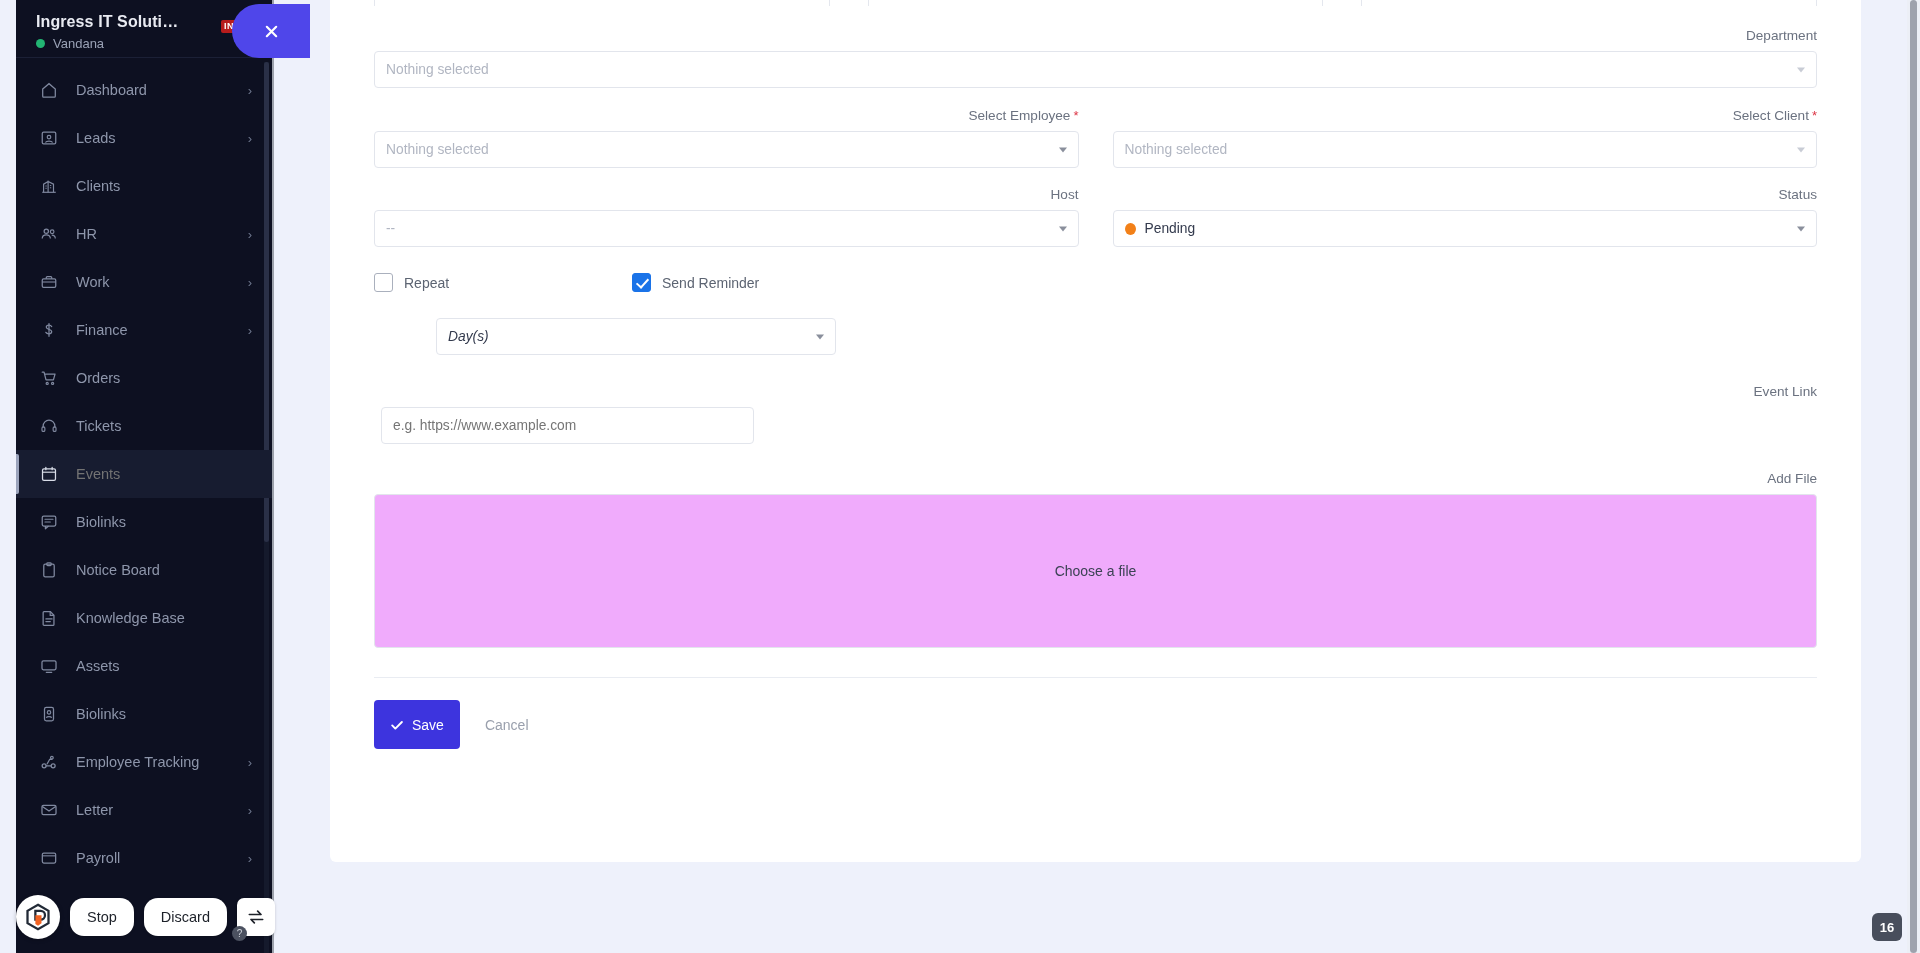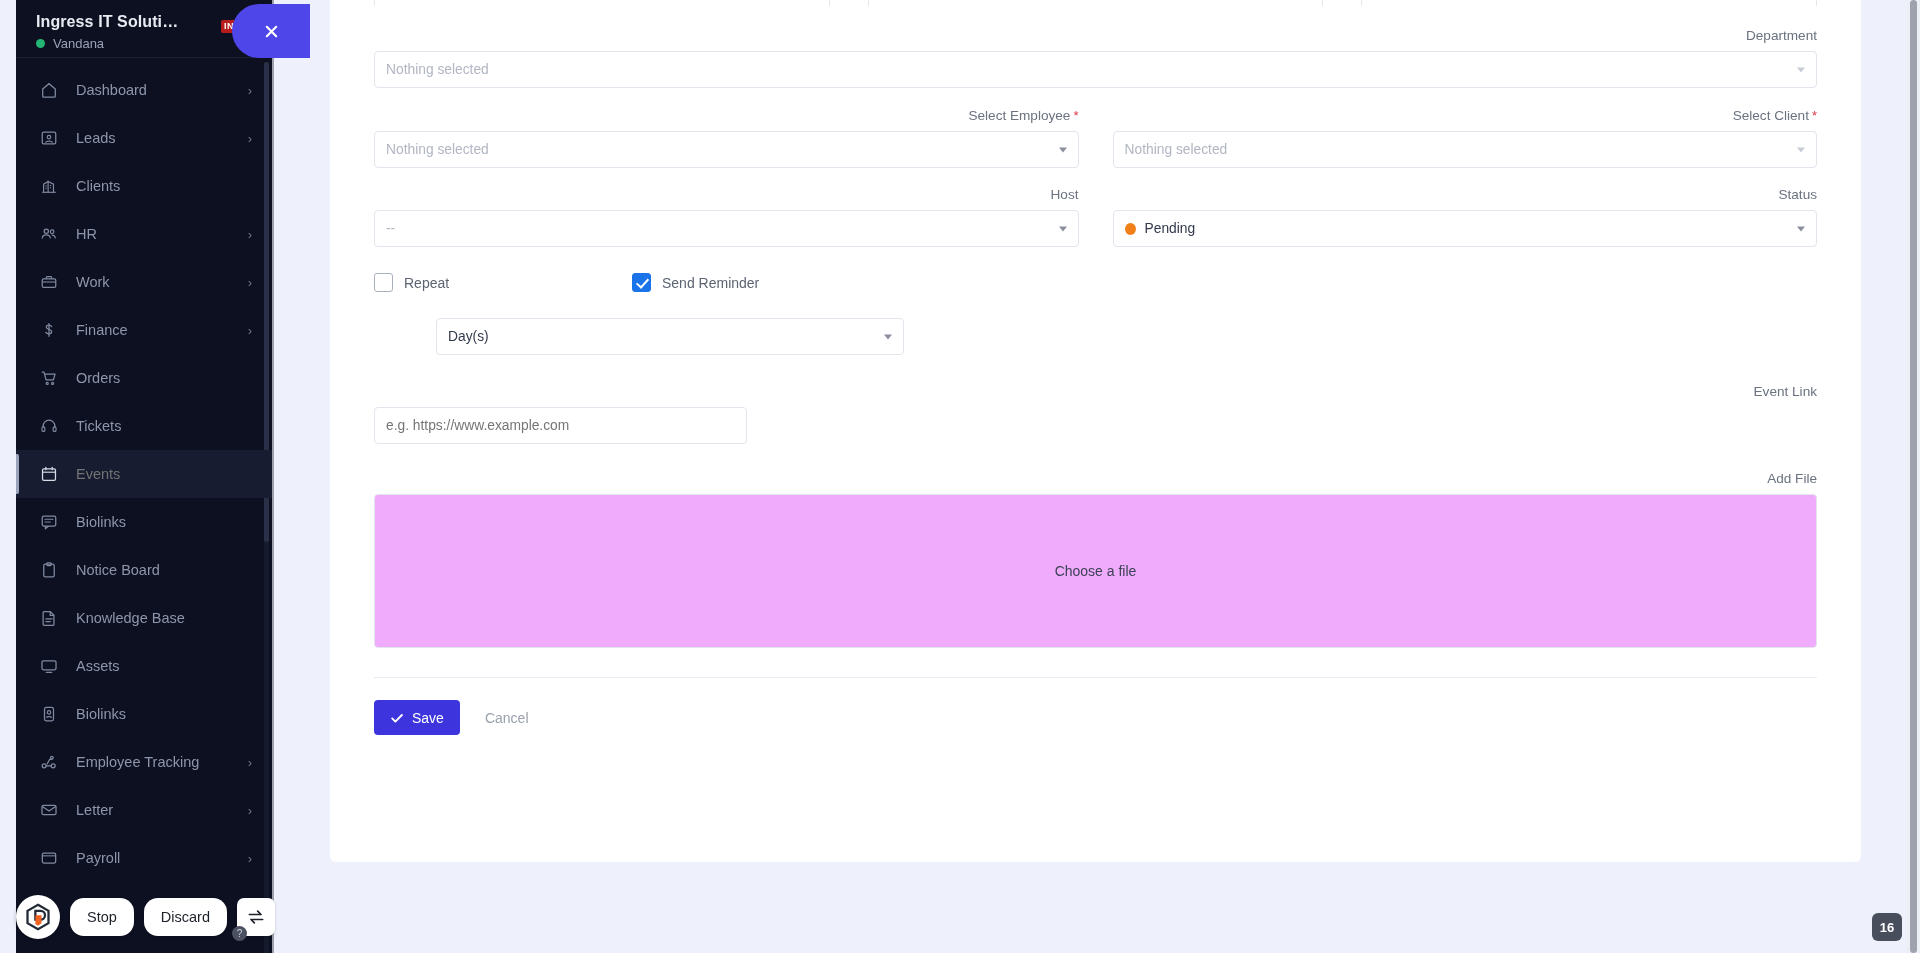--- a/index.html
+++ b/index.html
@@ -206,21 +206,21 @@
     border-top: 1px solid #e9ecf2;
     margin-top: 29px;
   }
   .footer-actions {
     display: flex; align-items: center; gap: 12px;
     padding: 22px 0 0 0;
   }
   .btn-save {
     background: #3d34de; color: #fff;
     border: none; border-radius: 4px;
-    height: 35px; padding: 0 16px;
+    height: 49px; padding: 0 16px;
     font-size: 14px; font-family: "Liberation Sans", sans-serif;
     display: flex; align-items: center; gap: 8px;
     cursor: pointer;
   }
   .btn-save svg { width: 14px; height: 14px; }
   .btn-cancel {
     background: transparent; border: none;
     color: #9aa0ad; font-size: 14px;
     font-family: "Liberation Sans", sans-serif;
     padding: 0 13px; height: 35px; cursor: pointer;
@@ -570,31 +570,31 @@
             <span class="chklbl">Repeat</span>
           </div>
           <div class="chkwrap">
             <span class="chk on"></span>
             <span class="chklbl">Send Reminder</span>
           </div>
         </div>
 
         <div class="frow" style="margin-top:26px; align-items:flex-end;">
           <div style="width:28px; flex:none;"></div>
-          <div style="width:468px; flex:none;">
+          <div style="width:400px; flex:none;font-style:italic;">
             <div class="fselect">
               <span>Day(s)</span>
               <span class="caret"></span>
             </div>
           </div>
         </div>
 
         <div style="margin-top:29px;">
           <label class="flabel">Event Link</label>
-          <input class="finput" type="text" value="" style="width: 373px;" placeholder="e.g. https://www.example.com">
+          <input class="finput" type="text" value="" style="width: 373px; margin-left: 7px;" placeholder="e.g. https://www.example.com">
         </div>
 
         <div style="margin-top:27px;">
           <label class="flabel">Add File</label>
           <div class="dropzone">
             <span>Choose a file</span>
           </div>
         </div>
 
         <div class="footer-sep"></div>

